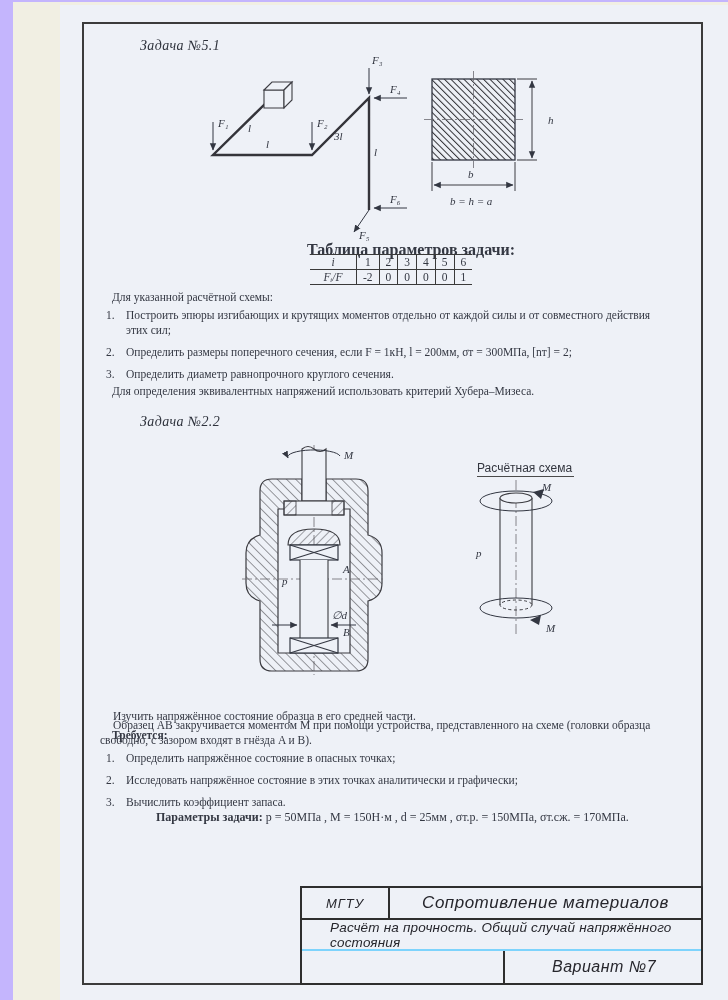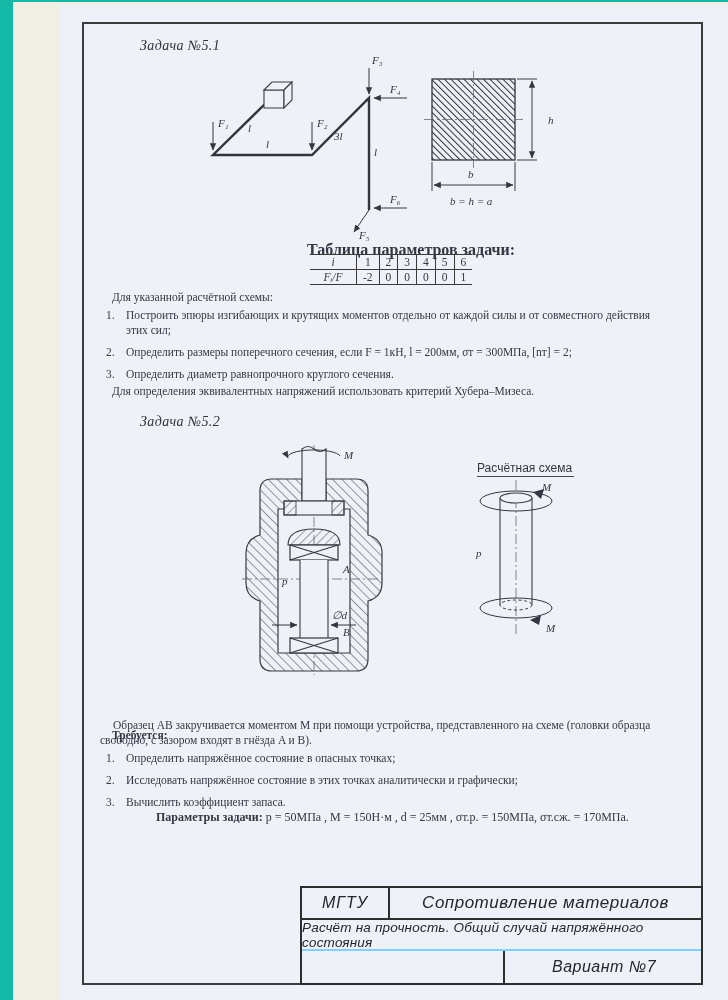--- a/index.html
+++ b/index.html
@@ -1,16 +1,16 @@
 <!DOCTYPE html>
 <html><head>
 <meta charset="utf-8">
 <style>
   html,body { margin:0; padding:0; background:#0e0e0c; }
-  .root { position:relative; width:728px; height:1000px; background:#14b8a6; overflow:hidden;
+  .root { position:relative; width:728px; height:1000px; background:#c4b5fd; overflow:hidden;
           font-family:"Liberation Serif","DejaVu Serif",serif; color:#343843; }
   .paper-edge { position:absolute; left:13px; top:2px; width:715px; height:998px; background:#f1efe3; }
   .sheet { position:absolute; left:60px; top:5px; width:668px; height:995px; background:#eef1f7; }
   .frame { position:absolute; left:82px; top:22px; width:617px; height:959px; border:2px solid #3b3b3b; }
 
   .h-task { position:absolute; font-style:italic; font-size:14px; letter-spacing:.4px; color:#2f333d; }
   .para { position:absolute; font-size:11.5px; line-height:14.5px; }
   .indent { text-indent:13px; }
   .plabel { position:absolute; font-size:11.5px; font-weight:bold; }
   .tcap { position:absolute; left:307px; top:241px; font-size:16px; font-weight:bold; }
@@ -35,24 +35,24 @@
 
   svg { position:absolute; overflow:visible; }
   .slbl { font-family:"Liberation Serif","DejaVu Serif",serif; font-style:italic; font-size:11px; fill:#333742; }
   .thin { stroke:#3c3c42; stroke-width:1; fill:none; }
   .cline { stroke:#6a6a70; stroke-width:.8; fill:none; stroke-dasharray:10 3 2 3; }
 
   
   .tb { position:absolute; left:300px; top:886px; width:399px; height:95px; border:2px solid #2e2e2e;
         font-family:"Liberation Sans","DejaVu Sans",sans-serif; font-style:italic; color:#26262c; }
   .tb-org { position:absolute; left:0; top:0; width:86px; height:30px; border-right:2px solid #2e2e2e;
-            display:flex; align-items:center; justify-content:center; font-size:16px; letter-spacing:1px; }
+            display:flex; align-items:center; justify-content:center; font-size:13px; letter-spacing:1px; }
   .tb-subject { position:absolute; left:88px; right:0; top:0; height:30px; display:flex; align-items:center; justify-content:center; font-size:17px; letter-spacing:.5px; }
   .tb-subtitle { position:absolute; left:0; top:30px; width:100%; height:31px; border-top:2px solid #2e2e2e; box-sizing:border-box;
-                 display:flex; align-items:center; justify-content:center; font-size:13.5px; letter-spacing:.2px; }
+                 display:flex; align-items:center; justify-content:center; font-size:13.5px; letter-spacing:.2px;padding-left:28px; }
   .tb-row3 { position:absolute; left:0; top:61px; width:100%; bottom:0; border-top:2px solid #7dd3fc; box-sizing:border-box; }
   .tb-empty { position:absolute; left:0; top:0; width:203px; height:100%; border-right:2px solid #2e2e2e; box-sizing:border-box; }
   .tb-variant { position:absolute; left:205px; right:0; top:0; height:100%; display:flex; align-items:center; justify-content:center; font-size:16px; letter-spacing:.5px; }
 </style>
 </head>
 <body>
 
 <div class="root">
   <div class="paper-edge"></div>
   <div class="sheet"></div>
@@ -155,21 +155,21 @@
       <span class="otext">Определить размеры поперечного сечения, если F = 1кН, l = 200мм, σт = 300МПа, [nт] = 2;</span>
     </div>
     <div class="oitem">
       <span class="onum">3.</span>
       <span class="otext">Определить диаметр равнопрочного круглого сечения.</span>
     </div>
   </div>
 
   <div class="para" style="left:112px; top:384px;text-align:center;">Для определения эквивалентных напряжений использовать критерий Хубера–Мизеса.</div>
 
-  <div class="h-task" style="left:140px; top:414px;">Задача №5.2</div>
+  <div class="h-task" style="left:140px; top:414px;">Задача №2.2</div>
 
   <svg style="left:222px; top:443px;" width="185" height="235" viewBox="0 0 185 235">
     <defs>
       <pattern id="hatchH" patternUnits="userSpaceOnUse" width="6.5" height="6.5" patternTransform="rotate(-45)">
         <line x1="0" y1="0" x2="0" y2="6.5" stroke="#4a4a50" stroke-width="1.1"></line>
       </pattern>
       <pattern id="hatchG" patternUnits="userSpaceOnUse" width="6" height="6" patternTransform="rotate(45)">
         <line x1="0" y1="0" x2="0" y2="6" stroke="#4a4a50" stroke-width="1"></line>
       </pattern>
       <marker id="arrD" viewBox="0 0 10 10" refX="8.5" refY="5" markerWidth="8" markerHeight="8" orient="auto-start-reverse">
@@ -218,20 +218,21 @@
     <ellipse cx="54" cy="43" rx="36" ry="10" fill="none" stroke="#333742" stroke-width="1"></ellipse>
     <polygon points="71,34 82,31 79,41" fill="#333742"></polygon>
     <ellipse cx="54" cy="150" rx="36" ry="10" fill="none" stroke="#333742" stroke-width="1"></ellipse>
     <polygon points="68,162 79,157 77,167" fill="#333742"></polygon>
     <text class="slbl" x="80" y="33">M</text>
     <text class="slbl" x="84" y="174">M</text>
     <text class="slbl" x="14" y="99">p</text>
   </svg>
 
   <div class="para indent" style="left:100px; top:679px; width:574px;margin-top:39px;">Образец AB закручивается моментом M при помощи устройства, представленного на схеме (головки образца свободно, с зазором входят в гнёзда A и B).</div>
+  <div class="para indent" style="left:100px; top:709px; width:574px;">Изучить напряжённое состояние образца в его средней части.</div>
 
   <div class="plabel" style="left:112px; top:729px;">Требуется:</div>
 
   <div class="olist" style="left:106px; top:751px; width:556px;">
     <div class="oitem">
       <span class="onum">1.</span>
       <span class="otext">Определить напряжённое состояние в опасных точках;</span>
     </div>
     <div class="oitem">
       <span class="onum">2.</span>

